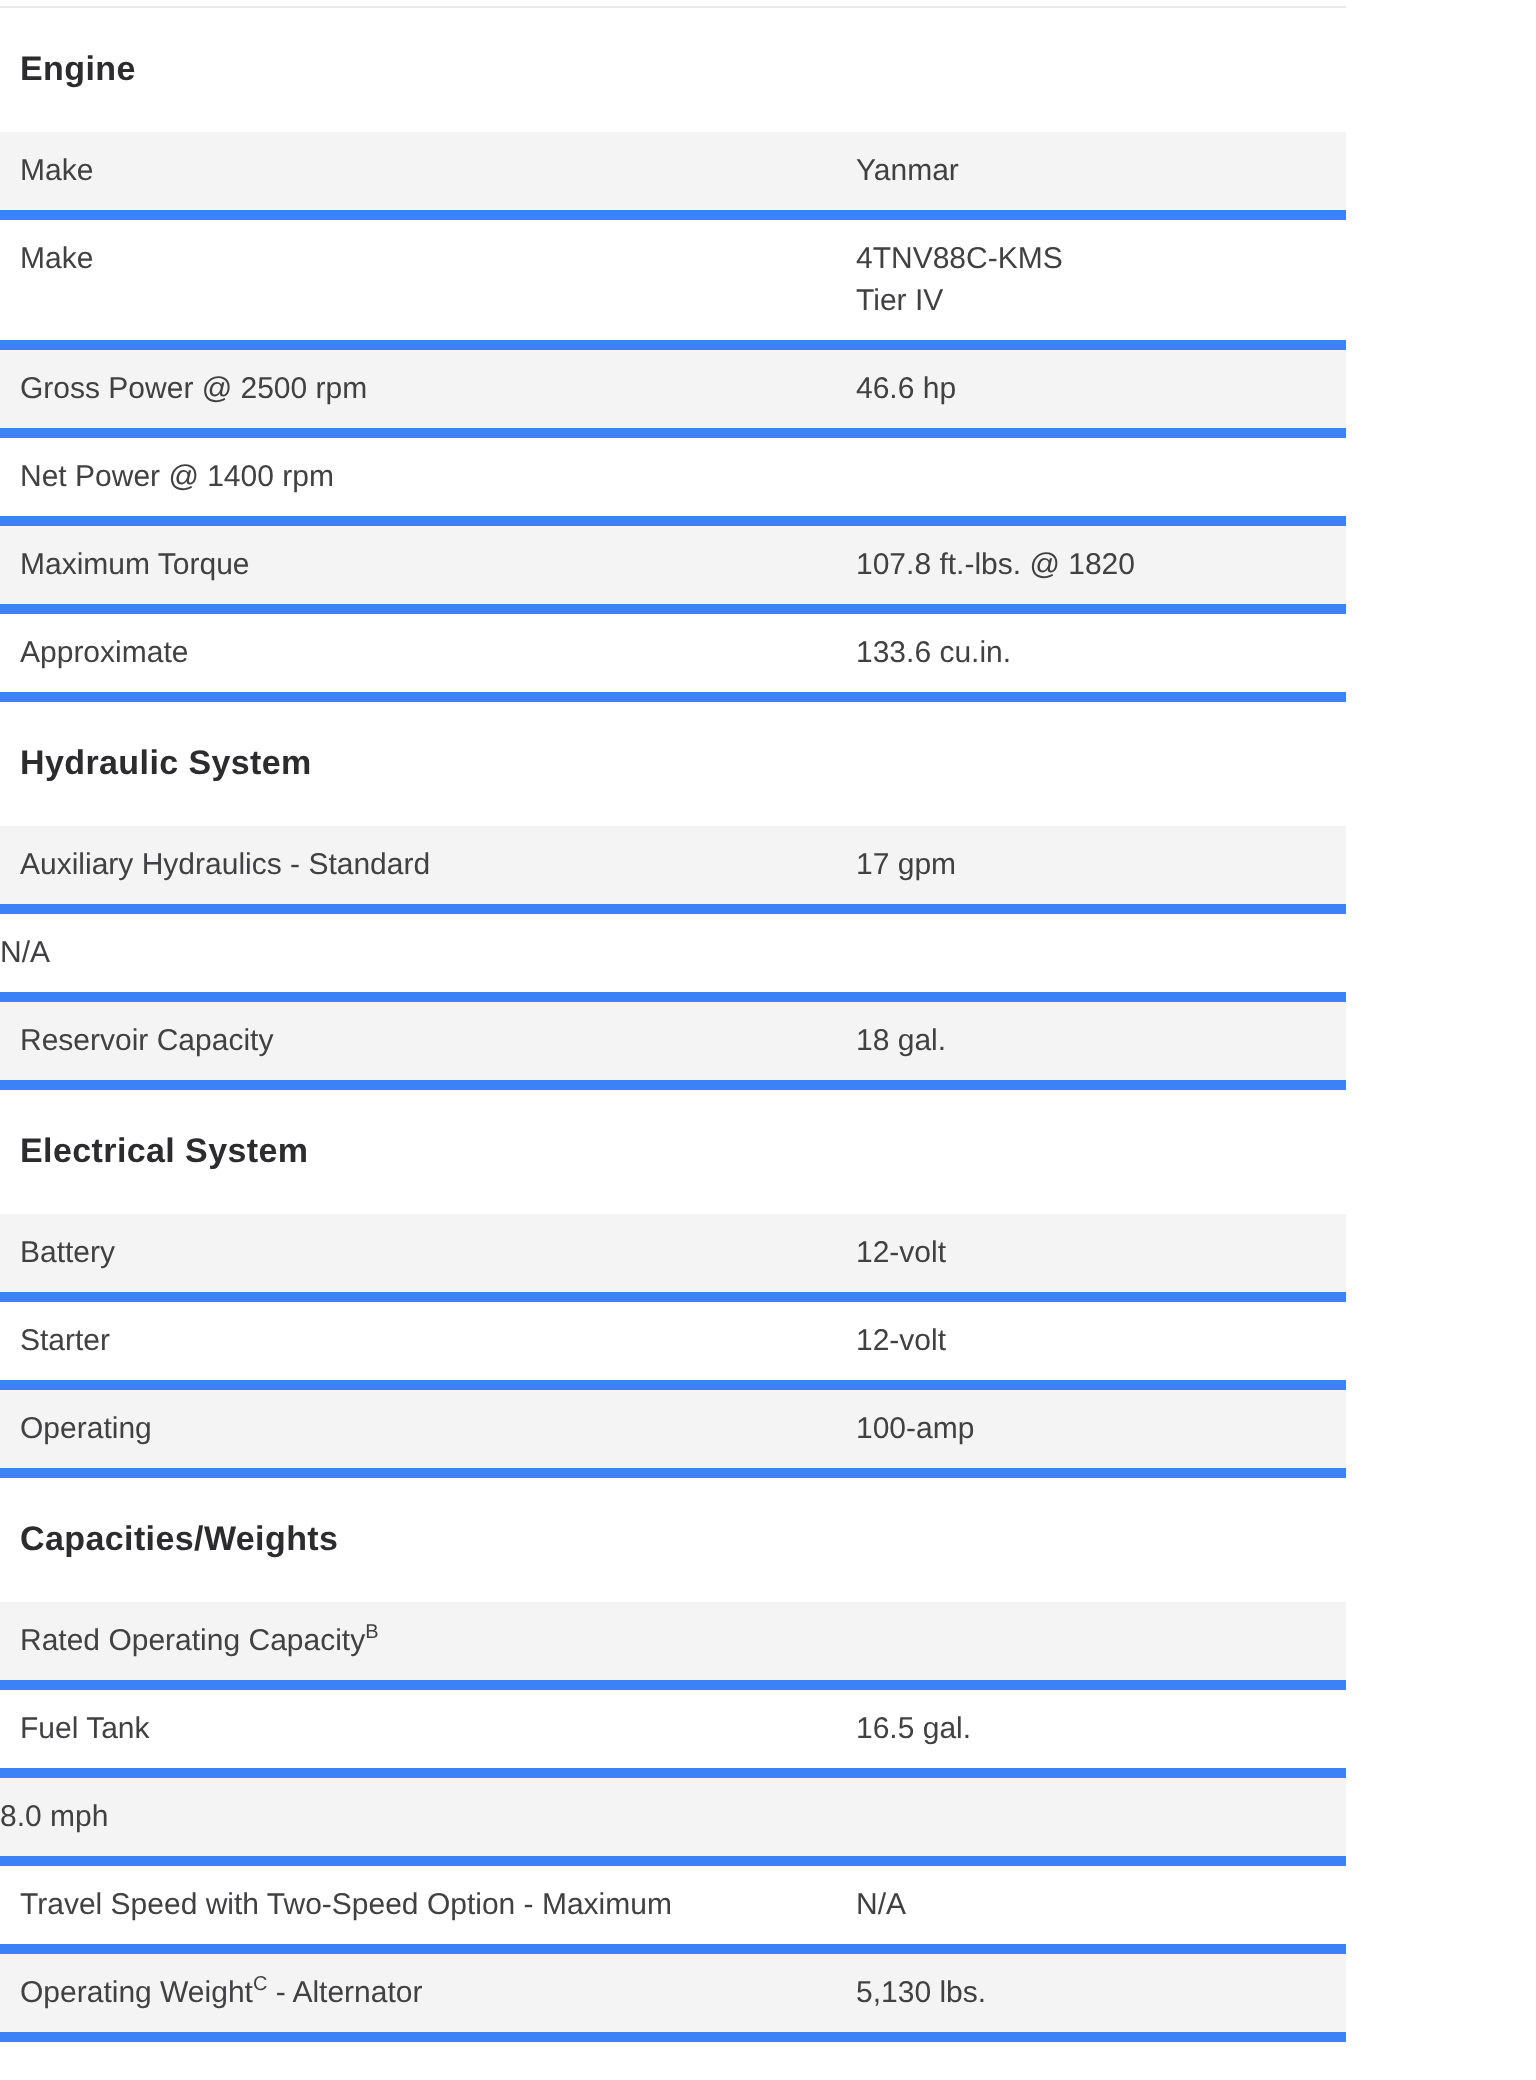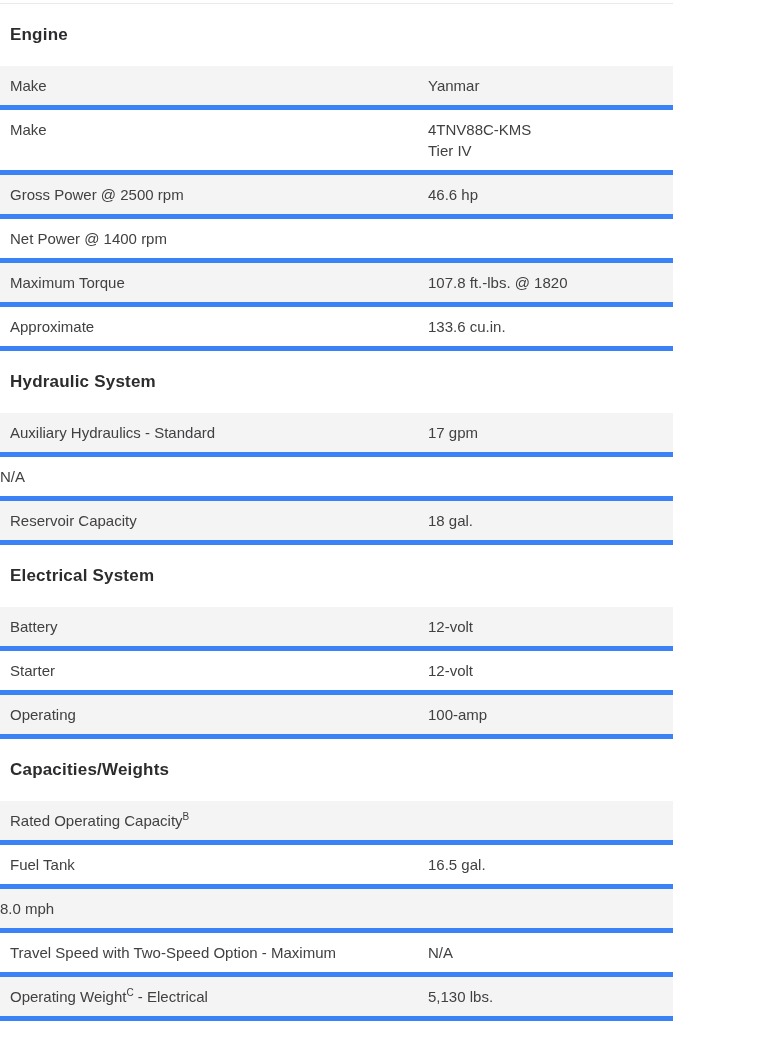--- a/index.html
+++ b/index.html
@@ -129,17 +129,17 @@
       <div class="cell-value">16.5 gal.</div>
     </div>
     <div class="row">
       <div class="cell-value">8.0 mph</div>
     </div>
     <div class="row">
       <div class="cell-label"><span>Travel Speed with Two-Speed Option - Maximum</span><sup class="fn"></sup><span></span></div>
       <div class="cell-value">N/A</div>
     </div>
     <div class="row">
-      <div class="cell-label"><span>Operating Weight</span><sup class="fn">C</sup><span> - Electrical</span></div>
+      <div class="cell-label"><span>Operating Weight</span><sup class="fn">C</sup><span> - Alternator</span></div>
       <div class="cell-value">5,130 lbs.</div>
     </div>
   </div>
 </div>
 
 </body></html>

